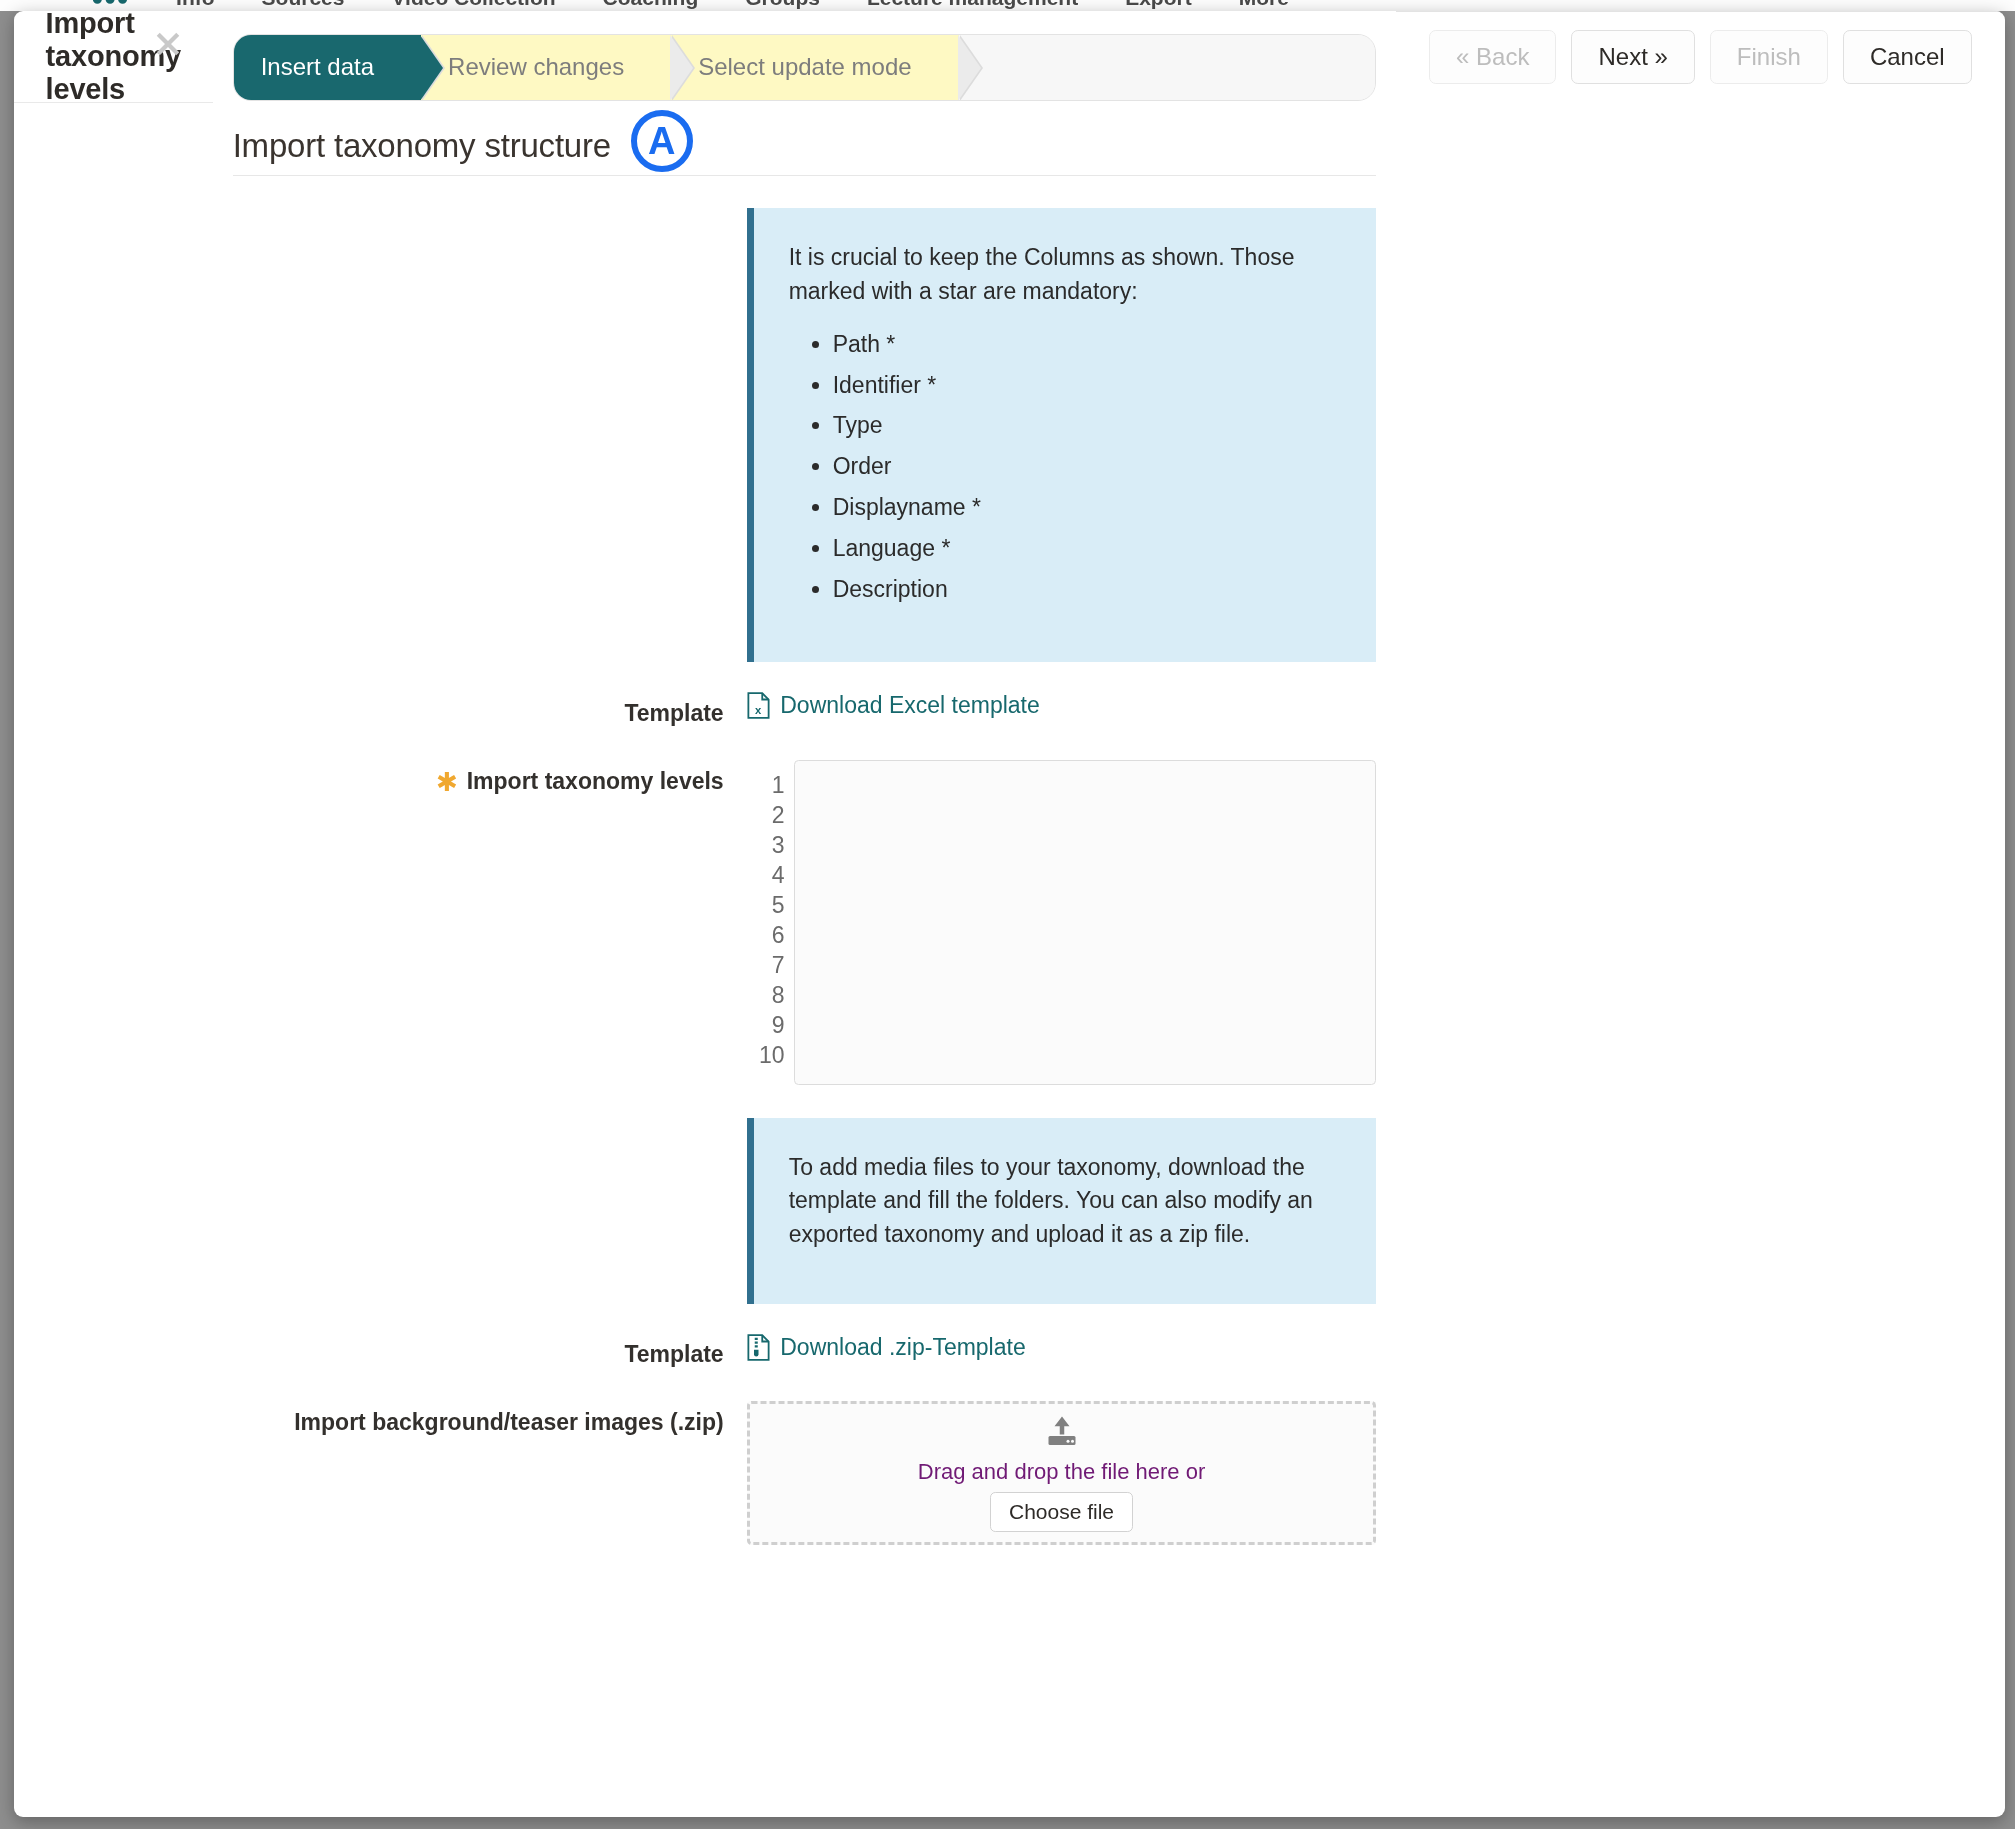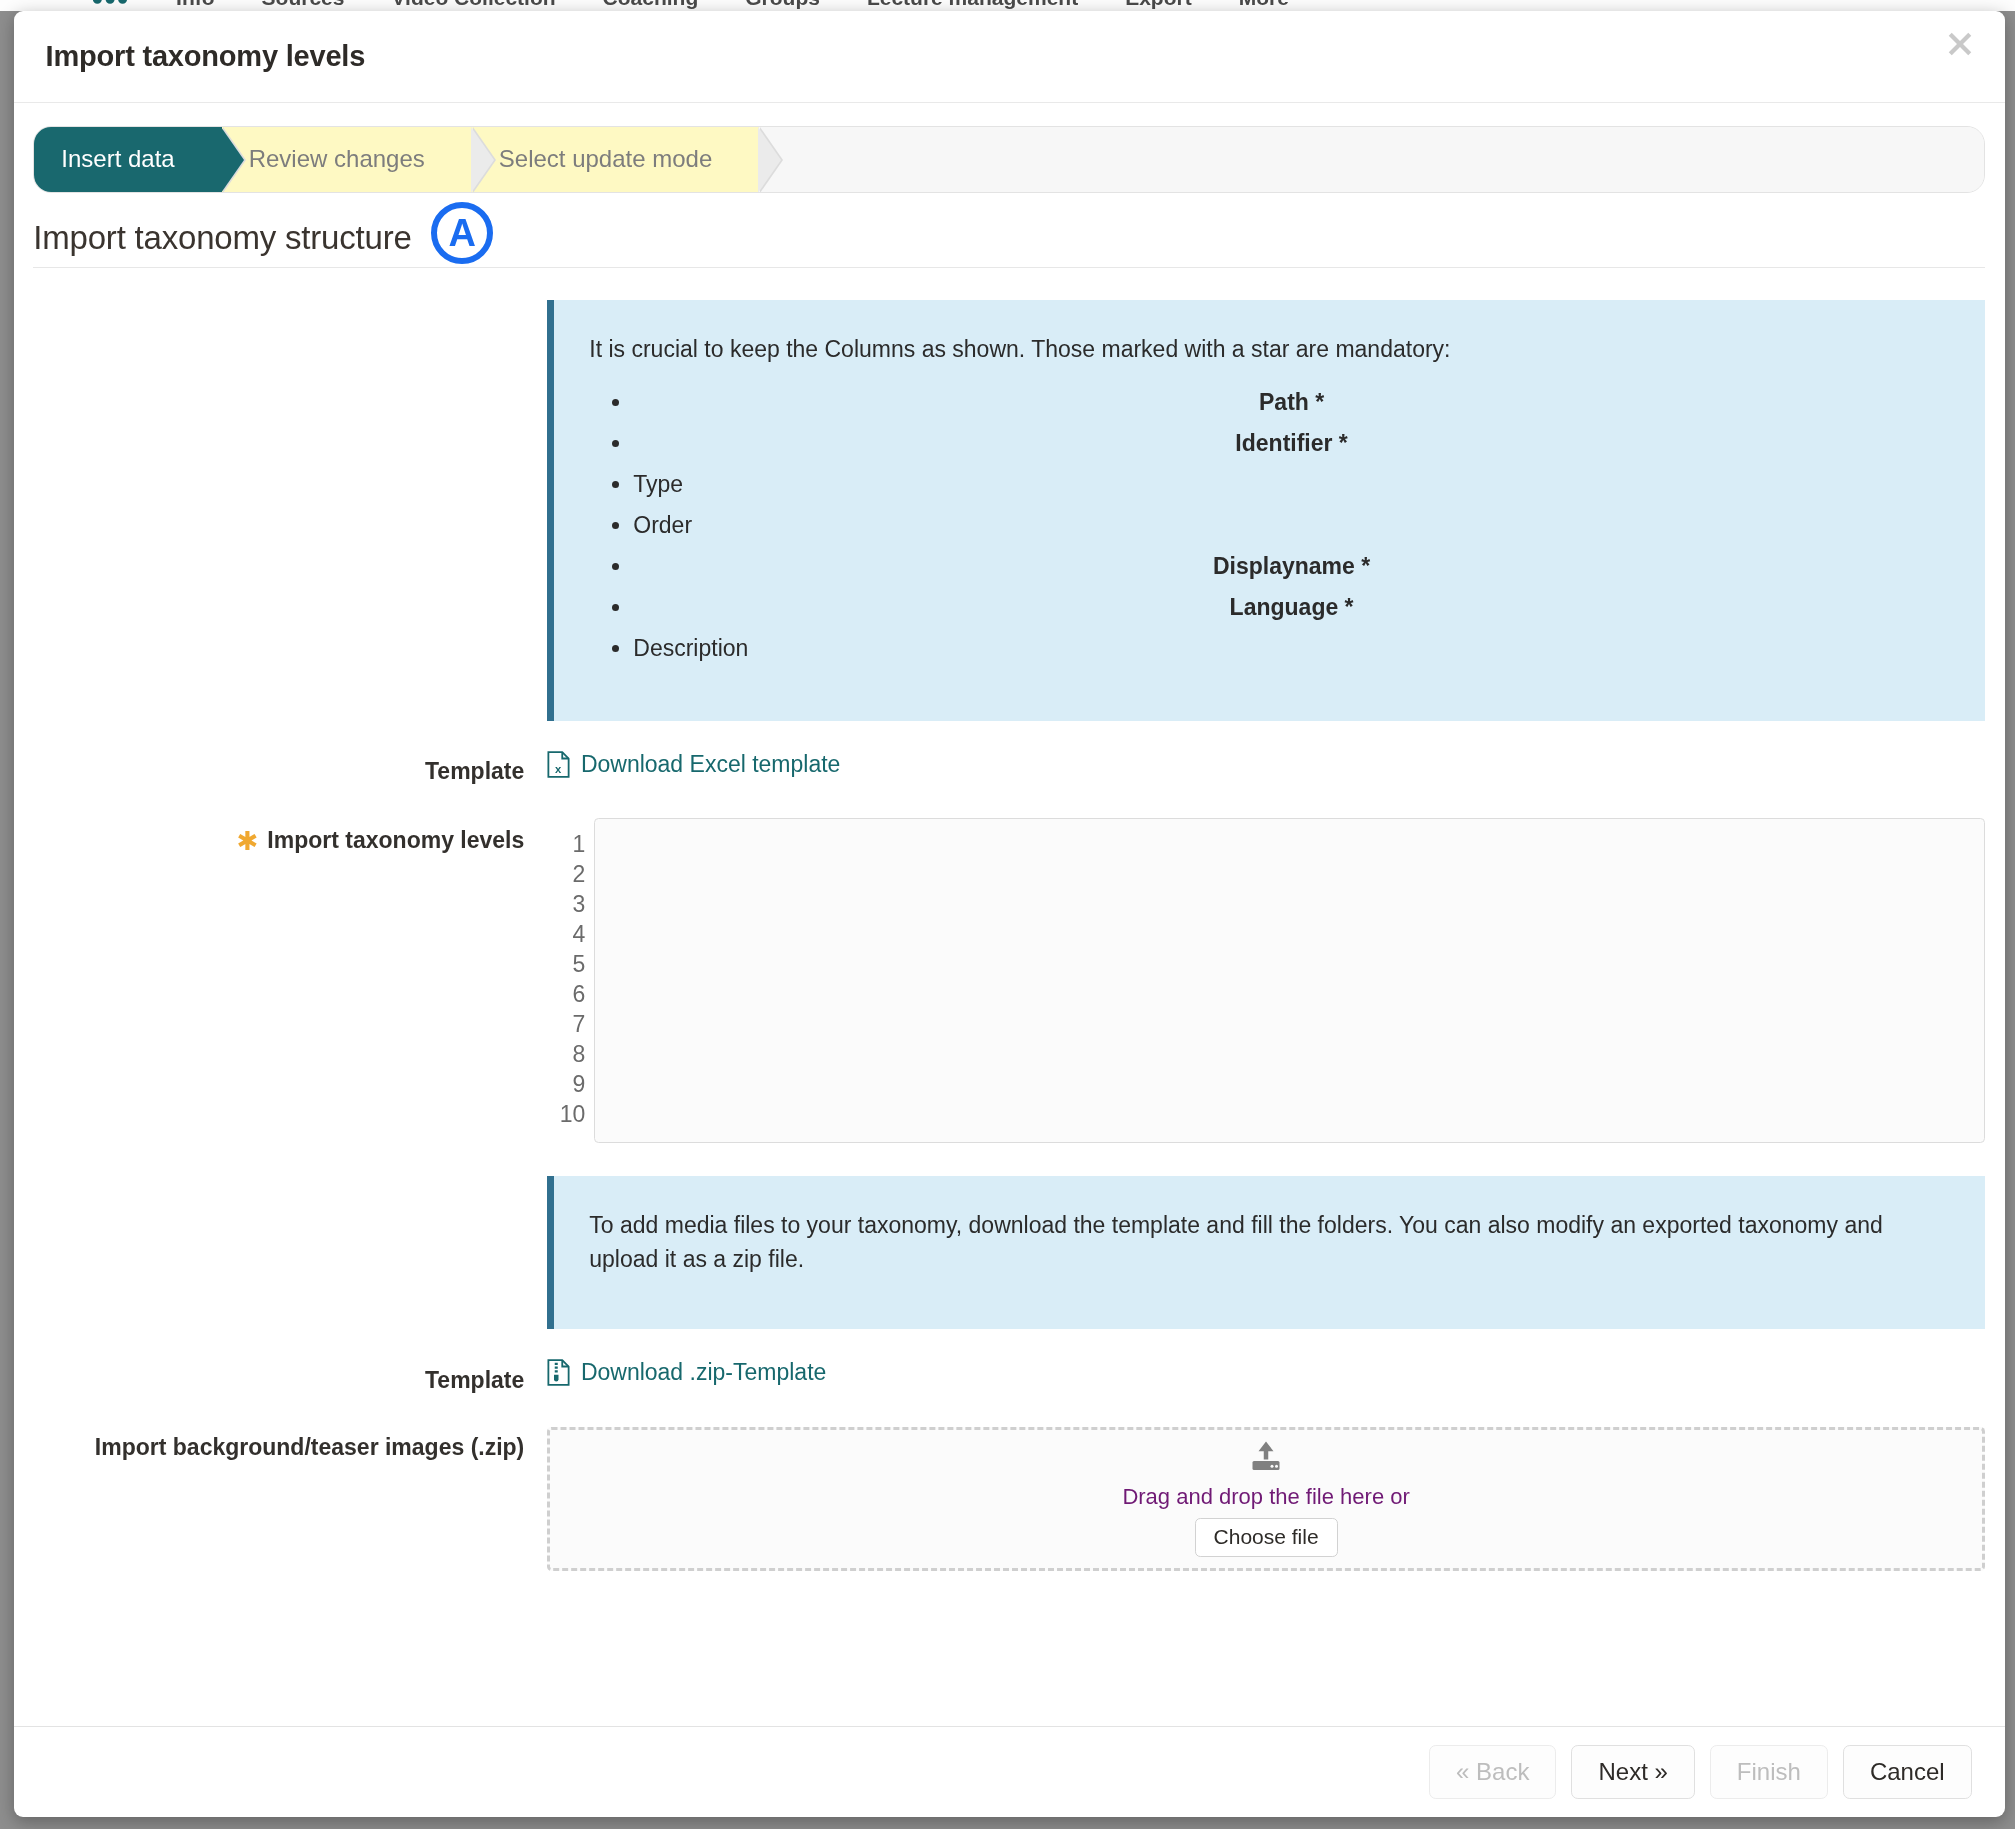--- a/index.html
+++ b/index.html
@@ -28,21 +28,21 @@
   .bg-nav .brand { color: #17686d; }
 
   
   .modal {
     position: absolute;
     left: 13.6px; top: 10.6px;
     width: 1991px; height: 1806px;
     background: #ffffff;
     border-radius: 9px;
     box-shadow: 0 4.5px 16.6px rgba(0,0,0,0.30);
-    display: flex; flex-direction: column;
+    display: flex; flex-direction: row;
     overflow: hidden;
   }
 
   .modal-header {
     position: relative;
     height: 92px; flex: 0 0 92px;
     border-bottom: 1.5px solid #e9e9e9;
     display: flex; align-items: center;
     padding: 0 32px;
   }
@@ -162,21 +162,21 @@
     border-left: 7.6px solid #31708f;
     padding: 33px 35px 36px 35px;
     font-size: 23px; color: #2b2b2b; line-height: 1.45;
   }
   .alert p { margin: 0; }
   .alert ul {
     margin: 19.7px 0 19.7px 0;
     padding-left: 44px;
   }
   .alert li { margin: 7.6px 0; }
-  .alert li.bold { font-weight: bold; text-align: center; }
+  .alert li.bold { font-weight: normal; }
   .alert .para2 { margin-top: 23px; }
 
   
   .dl-link {
     display: inline-flex; align-items: center; gap: 10.6px;
     color: #17686d; font-size: 23px; text-decoration: none;
     cursor: pointer;
   }
   .dl-link svg { display: block; flex: 0 0 auto; }
 

